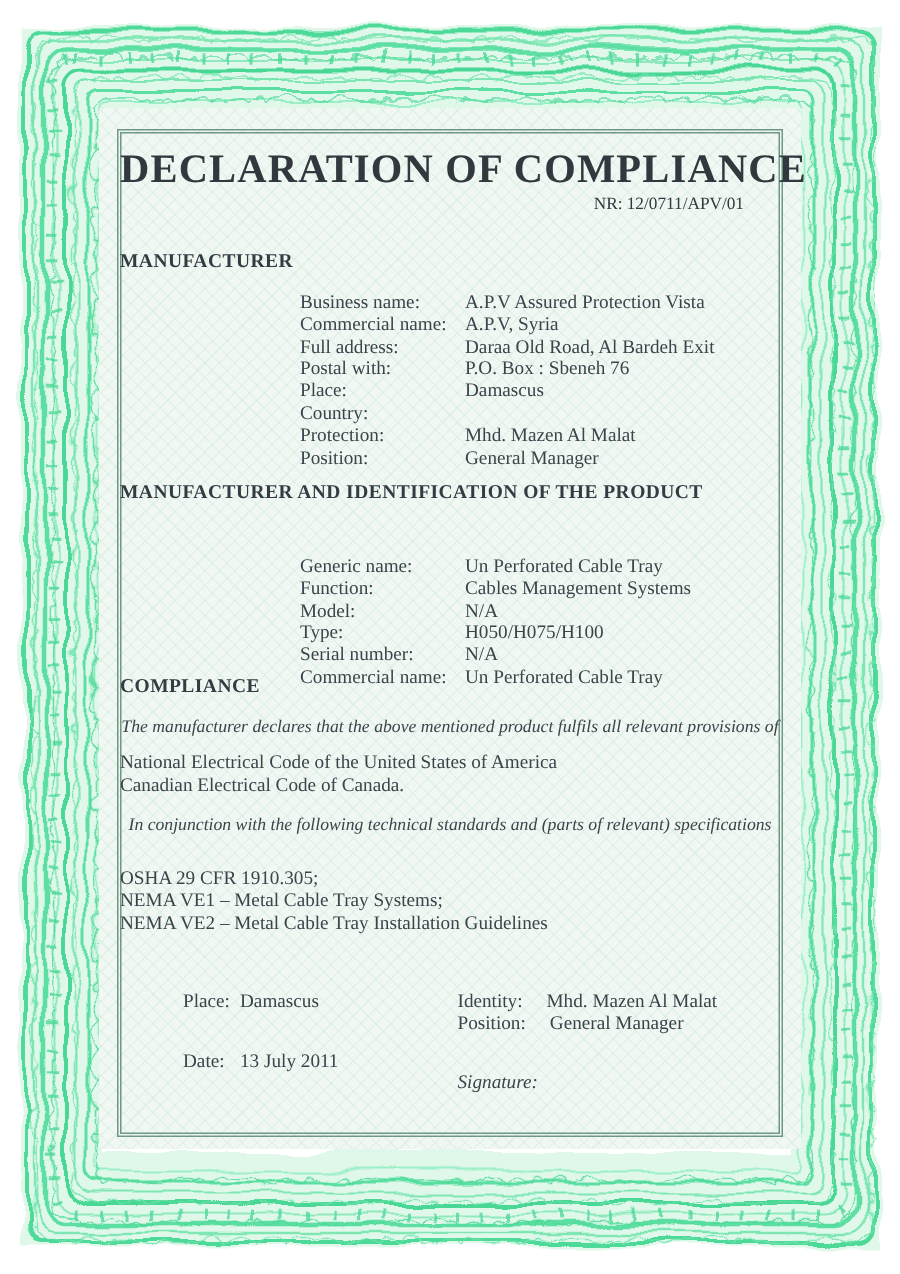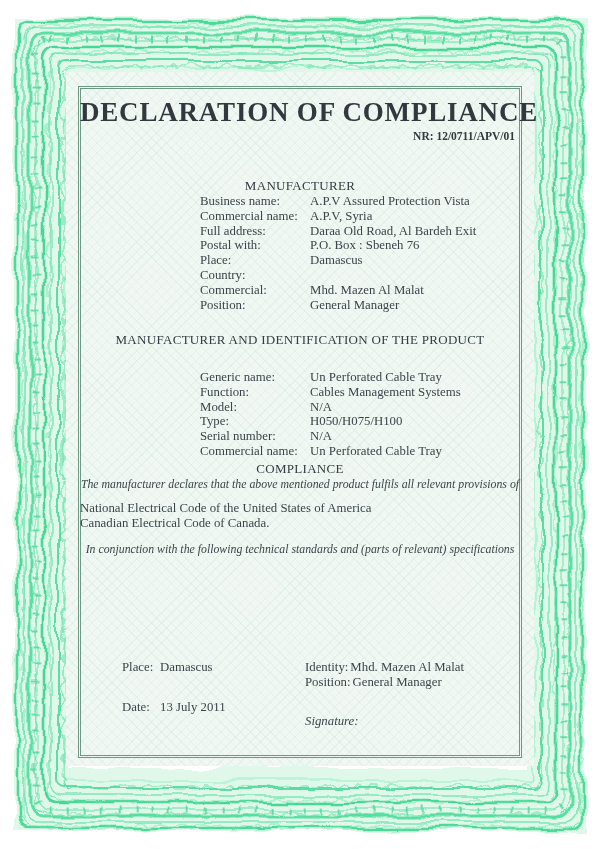--- a/index.html
+++ b/index.html
@@ -29,27 +29,26 @@
     box-sizing:border-box;
   }
 
   .abs{position:absolute;}
   .title{
     left:80px;top:97px;width:440px;text-align:right;
     font-size:27px;font-weight:bold;letter-spacing:.8px;color:#31393f;
     white-space:nowrap;
   }
   .nr{
-    top:130px;right:85px;font-size:11.5px;font-weight:bold;color:#31393f;
+    top:130px;right:104px;font-size:11.5px;font-weight:normal;color:#31393f;
   }
   .section-heading{
-    left:80px;width:440px;text-align:center;
-    font-size:13px;font-weight:normal;letter-spacing:.3px;color:#333c42;
+    left:80px;width:440px;text-align:left;
+    font-size:13px;font-weight:bold;letter-spacing:.3px;color:#333c42;
     white-space:nowrap;
-    margin-top:12px;
   }
   .h-manufacturer{top:166px;}
   .h-product{top:320px;}
   .h-compliance{top:449px;}
 
   .kv-rows{left:200px;width:320px;font-size:12.8px;line-height:14.8px;}
   .rows-manufacturer{top:194px;}
   .rows-product{top:346px;margin-top:24px;}
   .kv-row{display:grid;grid-template-columns:110px 1fr;}
   .kv-row .v{white-space:nowrap;}
@@ -70,21 +69,21 @@
   .signoff-value{font-size:12.8px;}
   .lh{line-height:15px;}
 
   .pos-place-label{left:122px;top:660px;}
   .pos-place-value{left:160px;top:660px;}
   .pos-identity{left:305px;top:660px;}
   .pos-position{left:305px;top:675px;}
   .pos-date-label{left:122px;top:700px;}
   .pos-date-value{left:160px;top:700px;}
   .pos-signature{left:305px;top:714px;font-style:italic;}
-  .pair .lbl{margin-right:2px;text-align:center;}
+  .pair .lbl{margin-right:16px;text-align:center;}
 </style>
 </head>
 <body>
 
 <div class="certificate">
 
   <svg class="border-svg" width="600" height="849" viewBox="0 0 600 849" aria-hidden="true">
     <defs>
       <filter id="wavy" x="-8%" y="-8%" width="116%" height="116%">
         <feTurbulence type="fractalNoise" baseFrequency="0.021 0.028" numOctaves="2" seed="7" result="n"></feTurbulence>
@@ -150,21 +149,21 @@
       <div class="kv-row">
         <span class="l">Place:</span>
         <span class="v">Damascus</span>
       </div>
 
       <div class="kv-row">
         <span class="l">Country:</span>
       </div>
 
       <div class="kv-row">
-        <span class="l">Commercial:</span>
+        <span class="l">Protection:</span>
         <span class="v">Mhd. Mazen Al Malat</span>
       </div>
 
       <div class="kv-row">
         <span class="l">Position:</span>
         <span class="v">General Manager</span>
       </div>
     </div>
 
   <div class="abs section-heading h-product">MANUFACTURER AND IDENTIFICATION OF THE PRODUCT</div>
@@ -203,20 +202,28 @@
 
   <div class="abs section-heading h-compliance">COMPLIANCE</div>
   <div class="abs italic-line italic-declaration">The manufacturer declares that the above mentioned product fulfils all relevant provisions of</div>
   <div class="abs center-lines codes">
 
       <div>National Electrical Code of the United States of America</div>
 
       <div>Canadian Electrical Code of Canada.</div>
     </div>
   <div class="abs italic-line italic-conjunction">In conjunction with the following technical standards and (parts of relevant) specifications</div>
+  <div class="abs center-lines standards">
+
+      <div>OSHA 29 CFR 1910.305;</div>
+
+      <div>NEMA VE1 – Metal Cable Tray Systems;</div>
+
+      <div>NEMA VE2 – Metal Cable Tray Installation Guidelines</div>
+    </div>
 
   <span class="abs signoff-label pos-place-label">Place:</span>
   <span class="abs signoff-value pos-place-value">Damascus</span>
 
   <span class="abs signoff-value pos-identity pair lh">
     <span class="lbl">Identity:</span><span>Mhd. Mazen Al Malat</span>
   </span>
   <span class="abs signoff-value pos-position pair lh">
     <span class="lbl">Position:</span><span>General Manager</span>
   </span>

